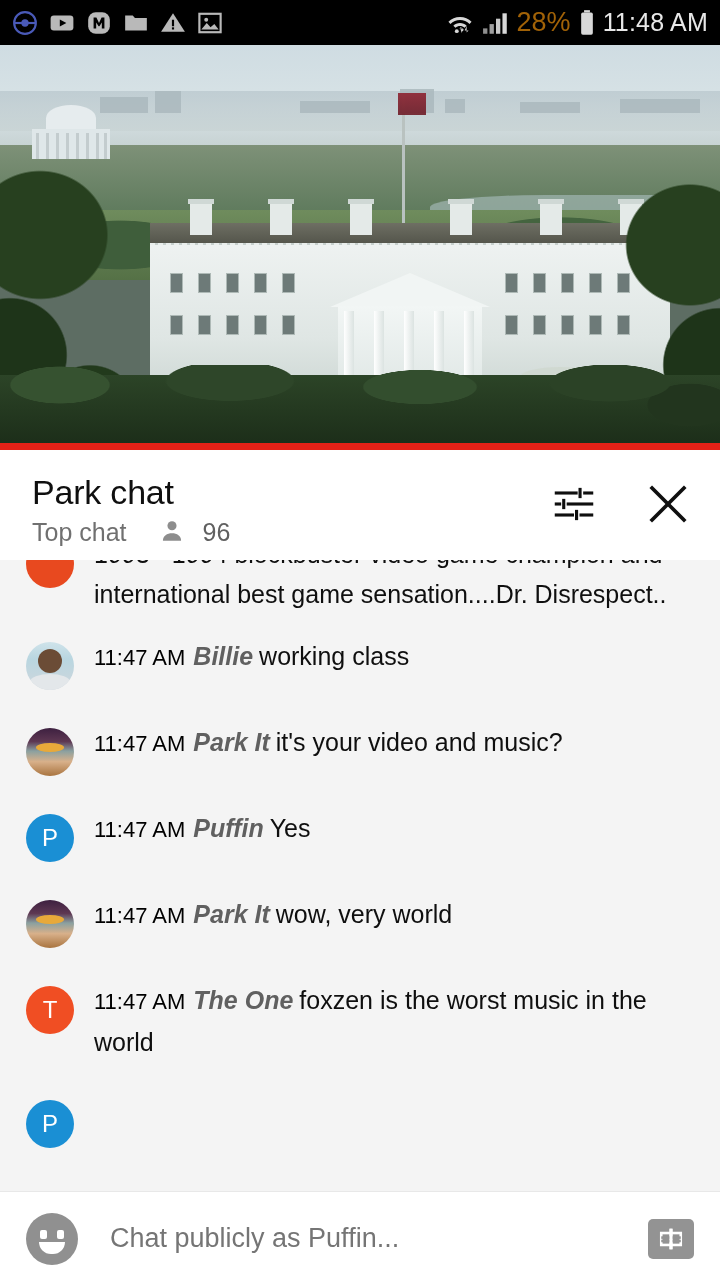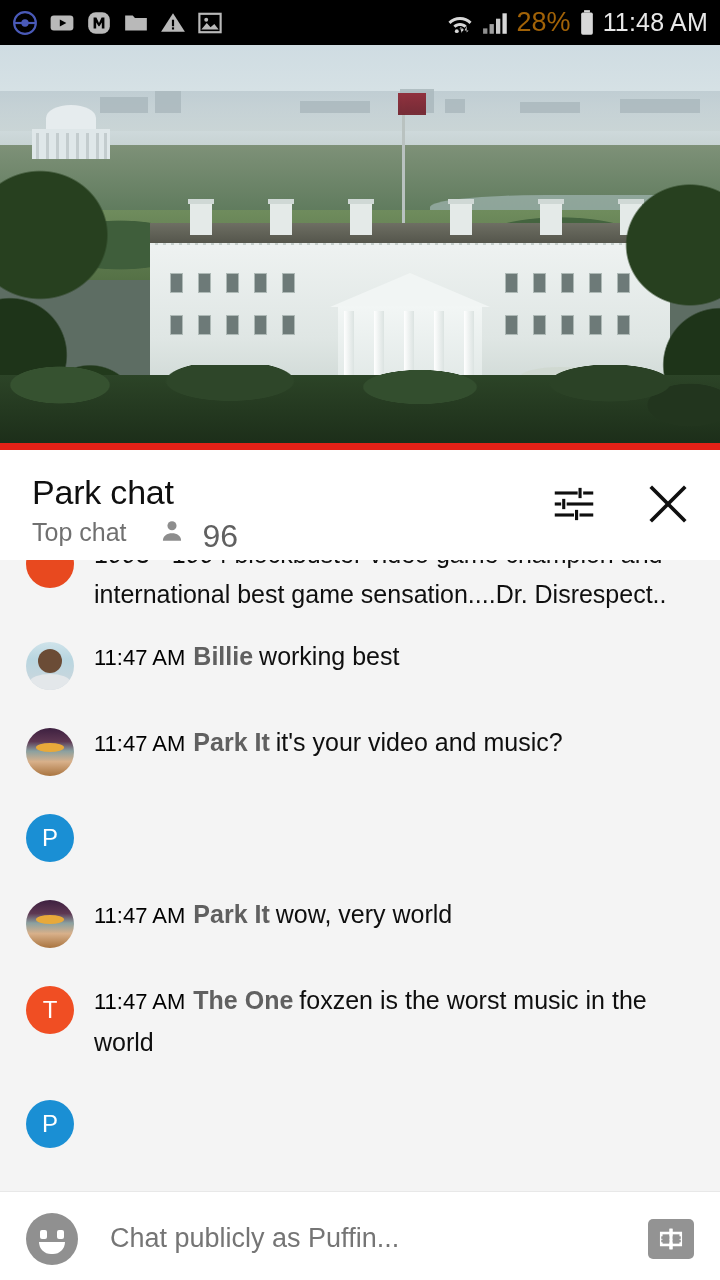--- a/index.html
+++ b/index.html
@@ -160,42 +160,42 @@
     padding:22px 22px 0 32px;
   }
   .chat-title{
     font-size:34px; color:#0f0f0f; font-weight:400; line-height:40px;
     letter-spacing:-.2px;
   }
   .chat-sub{
     display:flex; align-items:flex-start; gap:18px; margin-top:6px;
   }
   .chat-sub-label{ font-size:25px; color:#707070; }
-  .viewer-count{ font-size:32px; color:#606060; }
+  .viewer-count{ font-size:25px; color:#606060; }
   .header-actions{
     position:absolute; right:26px; top:28px; display:flex; align-items:center; gap:42px;
   }
   .hdr-btn{ width:52px; height:52px; display:flex; align-items:center; justify-content:center; }
 
   
   .chat-list{
     width:720px; height:631px; background:#f4f4f4; overflow:hidden;
     position:relative;
   }
   .avatar{
     width:48px; height:48px; border-radius:50%; flex:0 0 48px;
     display:flex; align-items:center; justify-content:center;
     color:#fff; font-size:24px; overflow:hidden; margin-top:6px;
   }
   .msg-body{
     flex:1 1 auto; font-size:25px; line-height:40px; color:#0f0f0f;
     padding-left:20px;
   }
   .ts{ color:#000000; font-size:22px; margin-right:8px; }
-  .author{ color:#606060; font-weight:bold; margin-right:6px; }
+  .author{ color:#606060; font-weight:bold; margin-right:6px;font-style:italic; }
   .txt{ color:#0f0f0f; }
 
   .msg-row{ display:flex; align-items:flex-start; padding:16px 22px 16px 26px; }
 
   
   .msg-clipped{ position:relative; height:60px; overflow:hidden; }
   .msg-clipped .inner{ position:absolute; top:-42px; left:0; right:0;
     display:flex; align-items:flex-start; padding:16px 22px 16px 26px; }
 
   
@@ -443,34 +443,37 @@
       <div class="msg-body">
         <span class="txt">1993 - 1994 blockbuster video game champion and</span>
         <span class="txt">international best game sensation....Dr. Disrespect..</span>
       </div>
     </div>
   </div>
 
   <div class="msg-row">
     <div class="avatar ph-billie"></div>
     <div class="msg-body">
-      <span class="ts">11:47 AM</span><span class="author">Billie</span><span class="txt">working best</span>
+      <span class="ts">11:47 AM</span><span class="author">Billie</span><span class="txt">working class</span>
     </div>
   </div>
 
   <div class="msg-row">
     <div class="avatar ph-park"></div>
     <div class="msg-body">
       <span class="ts">11:47 AM</span><span class="author">Park It</span><span class="txt">it's your video and music?</span>
     </div>
   </div>
 
   <div class="msg-row">
     <div class="avatar" style="background:#1a8fd4">
       <span>P</span>
+    </div>
+    <div class="msg-body">
+      <span class="ts">11:47 AM</span><span class="author">Puffin</span><span class="txt">Yes</span>
     </div>
   </div>
 
   <div class="msg-row">
     <div class="avatar ph-park"></div>
     <div class="msg-body">
       <span class="ts">11:47 AM</span><span class="author">Park It</span><span class="txt">wow, very world</span>
     </div>
   </div>
 

